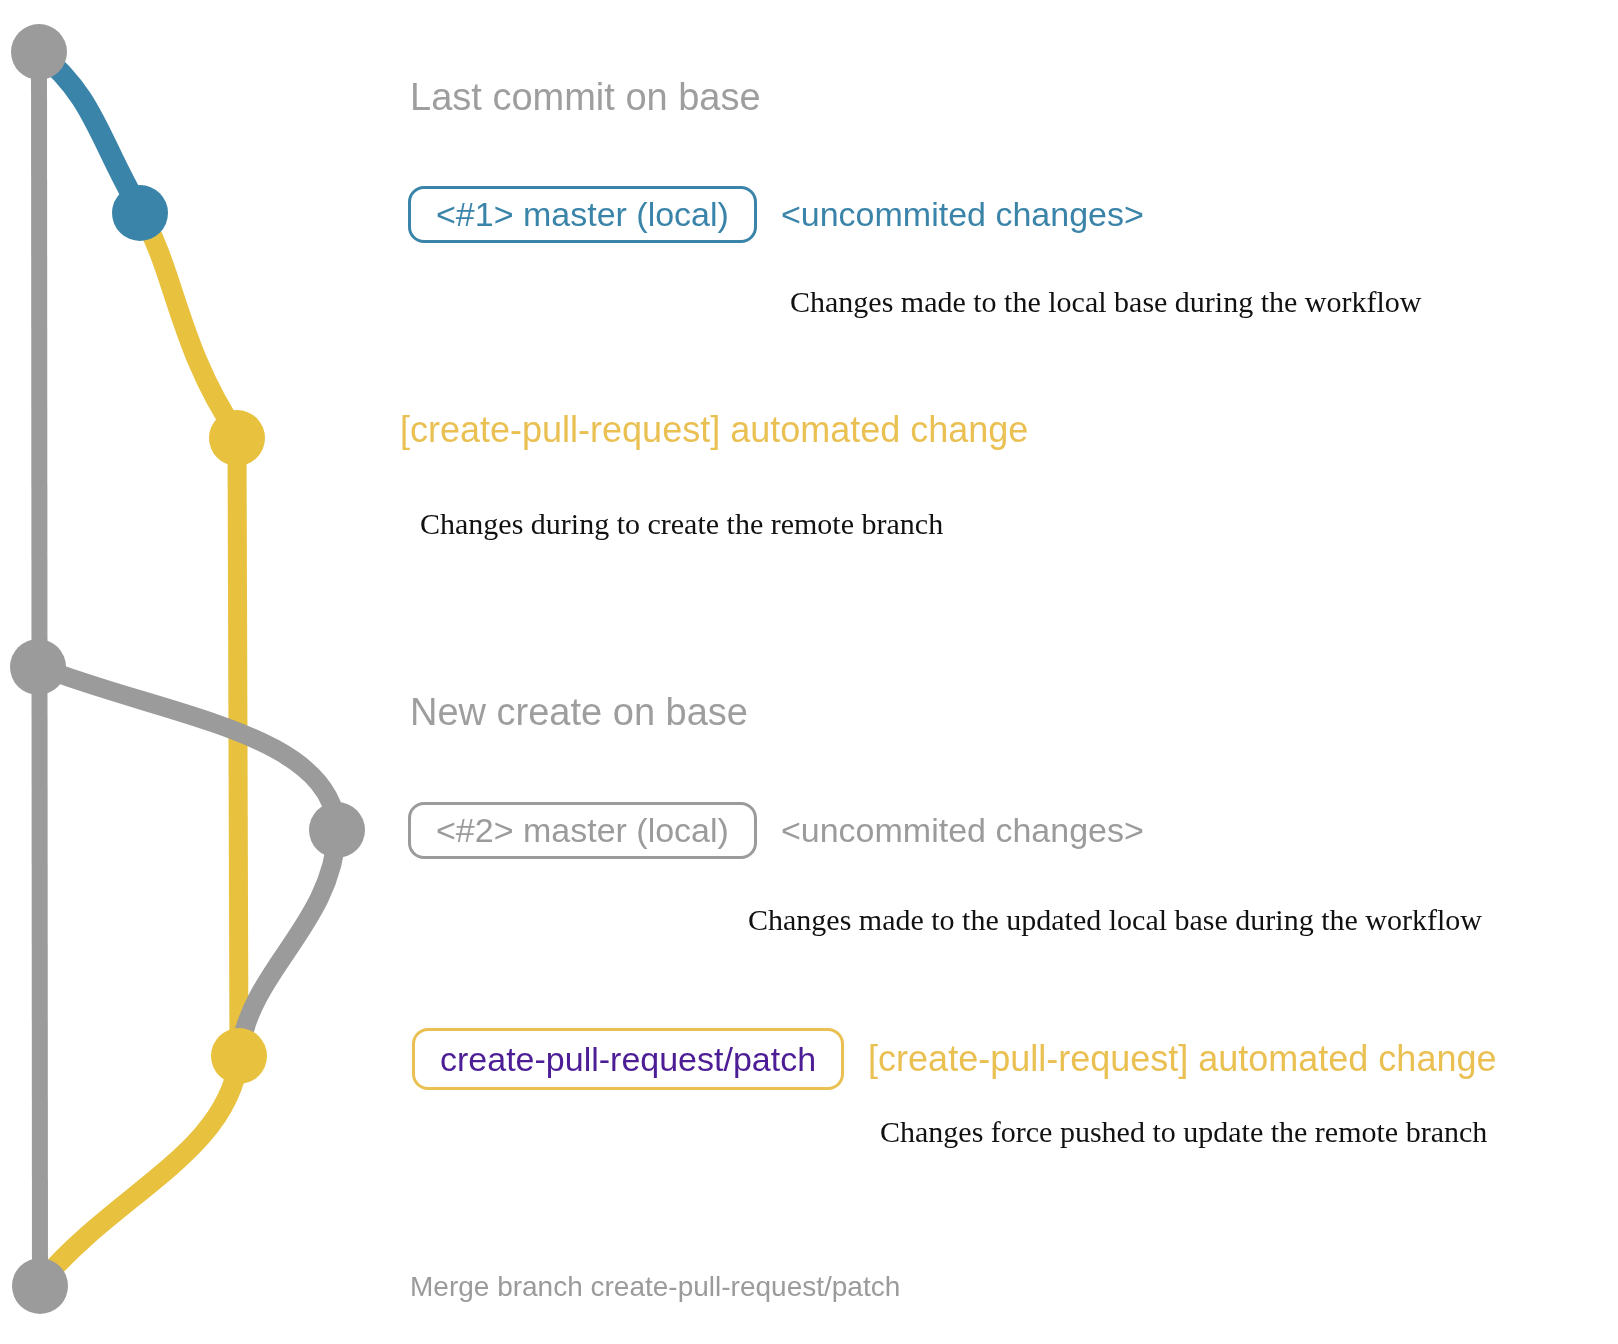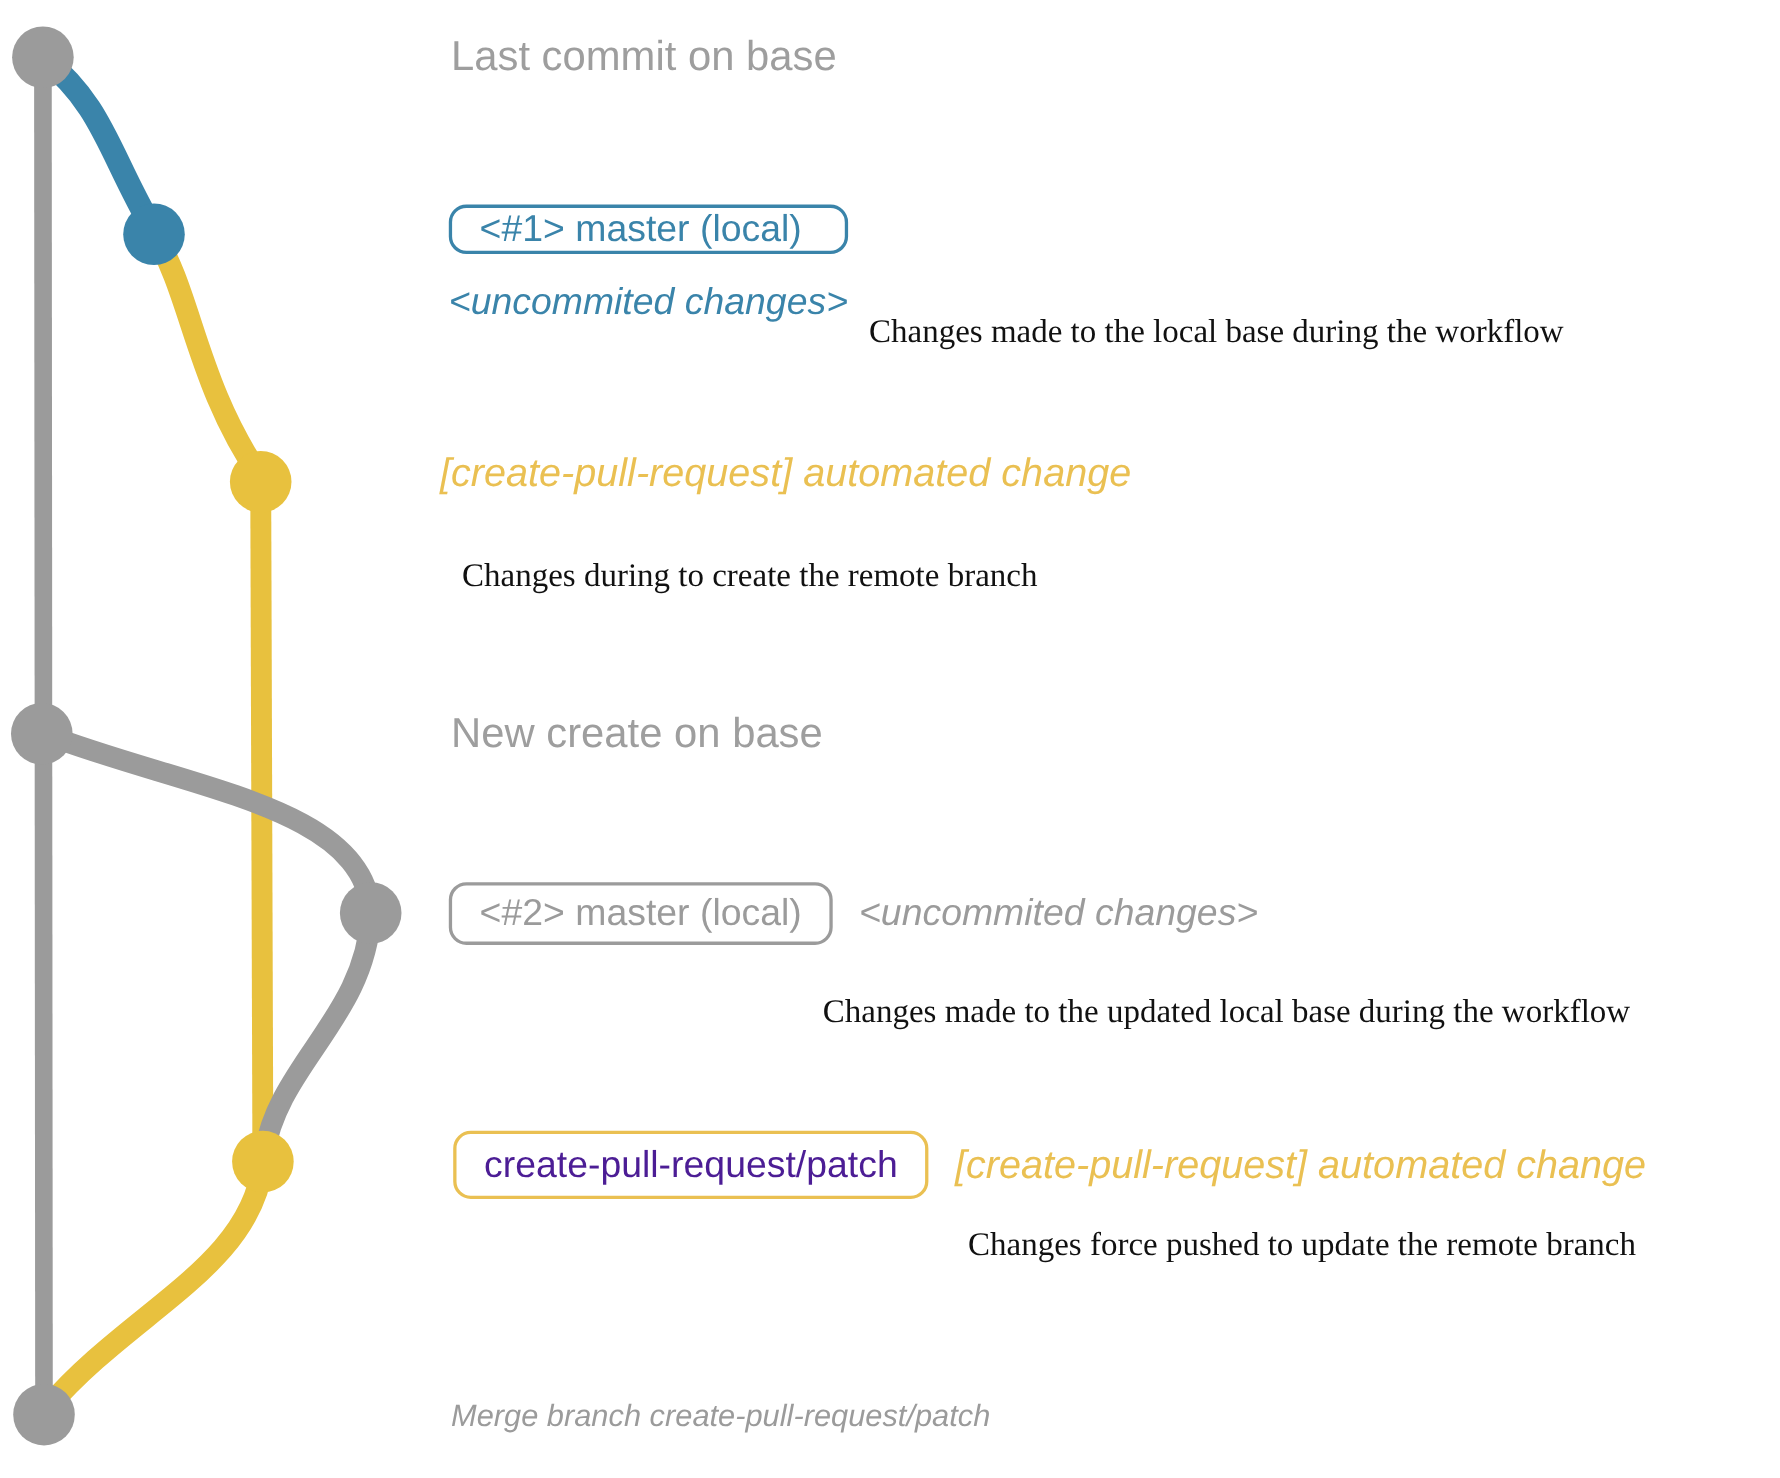--- a/index.html
+++ b/index.html
@@ -35,30 +35,31 @@
     padding: 0 25px;
     border-radius: 16px;
     border: 3px solid #9b9b9b;
     font-size: 34px;
     color: #9b9b9b;
     box-sizing: border-box;
     white-space: nowrap;
   }
   .badge.blue   { border-color: #3a84aa; color: #3a84aa; }
   .badge.yellow { border-color: #eac052; color: #4c1d95; }
-  .msg        { font-size: 34px; color: #9b9b9b; font-style: italic; }
+  .msg        { font-size: 34px; color: #9b9b9b; }
   .msg.blue   { color: #3a84aa; }
   .msg.yellow { color: #eac052; font-size: 36px; }
   .msg.big    { font-size: 28px; }
   .toplabel {
     position: absolute;
     font-size: 38px;
     color: #9e9e9e;
     white-space: nowrap;
     line-height: 1;
+    margin-top: 45px;
   }
   .note {
     position: absolute;
     font-family: "Liberation Serif", serif;
     font-size: 30px;
     color: #111111;
     white-space: nowrap;
     line-height: 1;
     margin-top: 44px;
   }
@@ -85,21 +86,21 @@
     <circle cx="140" cy="213" r="28" fill="#3a84aa"></circle>
     <circle cx="237" cy="438" r="28" fill="#e8c13e"></circle>
     <circle cx="38" cy="667" r="28" fill="#9b9b9b"></circle>
     <circle cx="337" cy="830" r="28" fill="#9b9b9b"></circle>
     <circle cx="239" cy="1056" r="28" fill="#e8c13e"></circle>
     <circle cx="40" cy="1286" r="28" fill="#9b9b9b"></circle>
   </svg>
 
   <div class="toplabel" style="left:410px; top:33px;">Last commit on base</div>
 
-  <div class="row" style="left:408px; top:186px; height:57px;flex-direction:column;">
+  <div class="row" style="left:408px; top:186px; height:57px;">
     <div class="badge blue">&lt;#1&gt; master (local)</div>
     <div class="msg blue">&lt;uncommited changes&gt;</div>
   </div>
   <div class="note" style="left:790px; top:243px;">Changes made to the local base during the workflow</div>
 
   <div class="row" style="left:400px; top:406px; height:48px;">
     <div class="msg yellow">[create-pull-request] automated change</div>
   </div>
   <div class="note" style="left:420px; top:465px;">Changes during to create the remote branch</div>
 

